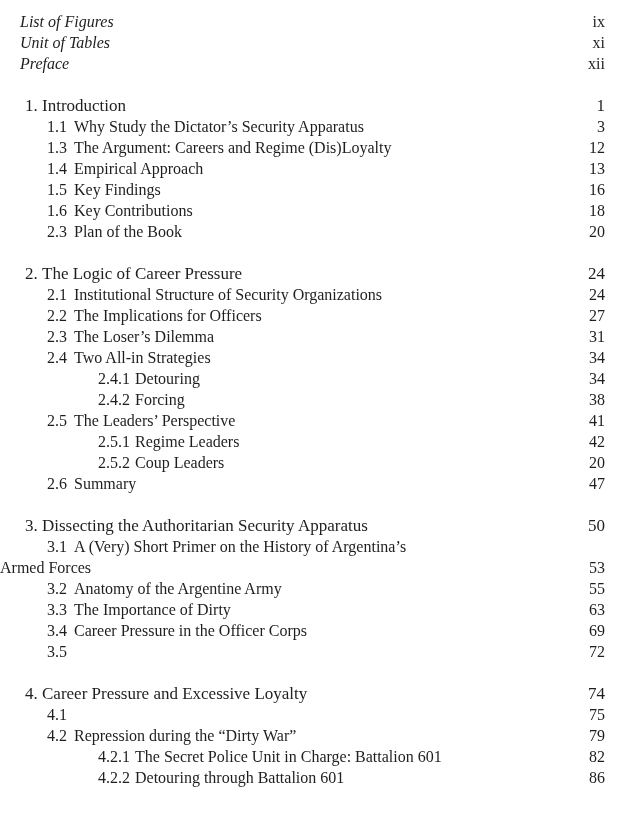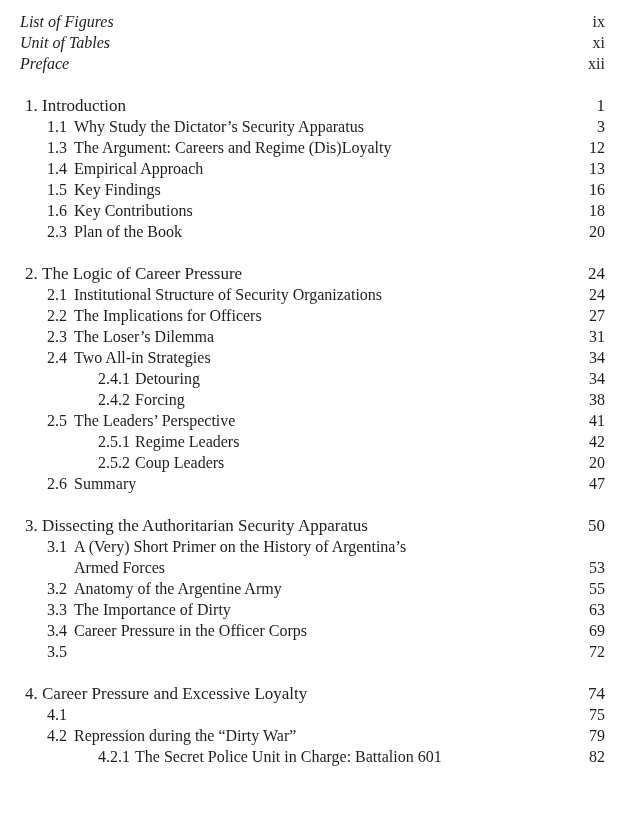--- a/index.html
+++ b/index.html
@@ -51,21 +51,20 @@
     display: inline-block;
     margin-left: 47px;
     width: 27px;
   }
   .l2 .num {
     display: inline-block;
     margin-left: 98px;
     width: 37px;
   }
   .cont .title {
-    margin-left: 74px;
   }
   .page-num {
     margin-left: auto;
     text-align: center;
   }
 </style>
 </head>
 <body>
 
 <div class="page">
@@ -225,15 +224,20 @@
         <div class="row l1">
           <span class="num">4.2</span>
           <span class="title">Repression during the “Dirty War”</span>
           <span class="page-num">79</span>
         </div>
         <div class="row l2">
           <span class="num">4.2.1</span>
           <span class="title">The Secret Police Unit in Charge: Battalion 601</span>
           <span class="page-num">82</span>
         </div>
+        <div class="row l2">
+          <span class="num">4.2.2</span>
+          <span class="title">Detouring through Battalion 601</span>
+          <span class="page-num">86</span>
+        </div>
       </div>
     </div>
 </div>
 
 </body></html>

